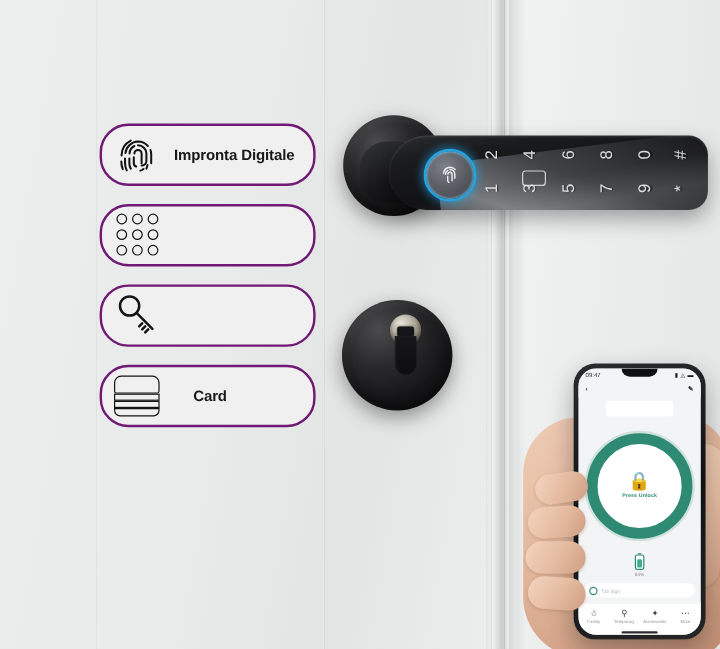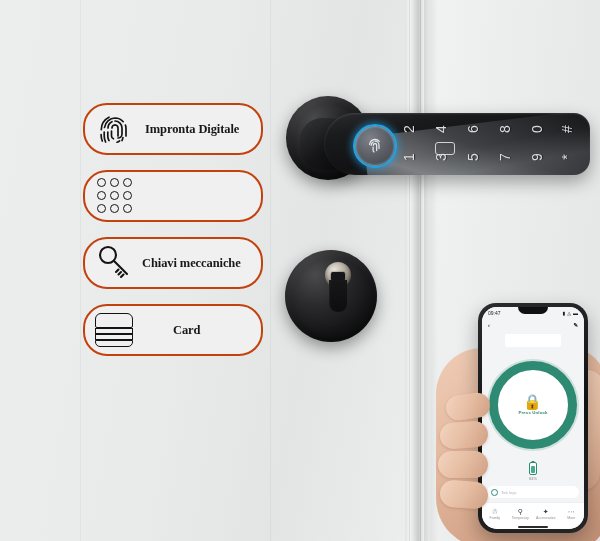--- a/index.html
+++ b/index.html
@@ -31,35 +31,35 @@
   }
   .wall-shadow{
     position:absolute;left:424px;top:0;width:14px;height:541px;
     background:linear-gradient(90deg,rgba(0,0,0,.10),rgba(0,0,0,0));
   }
 
   
   .features{position:absolute;left:83px;top:103px;width:180px;}
   .feat{
     position:relative;height:48px;margin-bottom:15px;
-    border:2px solid #c2410c;border-radius:24px;
+    border:2px solid #701a75;border-radius:24px;
     background:#f0f0f0;
-    display:flex;align-items:center;font-family:Liberation Serif, serif;
+    display:flex;align-items:center;
   }
   .feat .ico{
     position:absolute;left:6px;top:50%;transform:translateY(-50%);
     width:48px;height:42px;display:flex;align-items:center;justify-content:center;
   }
   .feat .lbl{
     position:absolute;left:57px;right:6px;
     font-size:12.5px;font-weight:bold;color:#181818;
     letter-spacing:-.1px;white-space:nowrap;
   }
   .feat.f1 .lbl{left:60px;}
-  .feat.f4 .lbl{left:88px;}
+  .feat.f4 .lbl{left:76px;}
 
   
   .dotgrid{display:grid;grid-template-columns:repeat(3,11px);grid-template-rows:repeat(3,11px);gap:2px;}
   .dotgrid i{width:9px;height:9px;border:1.6px solid #151515;border-radius:50%;box-sizing:border-box;display:block;}
 
   
   .cardico{width:40px;height:34px;position:relative;}
   .cardico .top{position:absolute;left:0;top:0;width:38px;height:15px;border:1.8px solid #141414;border-radius:6px 6px 2px 2px;box-sizing:border-box;}
   .cardico .bar{position:absolute;left:0;width:38px;height:6px;border:1.6px solid #141414;box-sizing:border-box;}
   .cardico .b1{top:15px;}
@@ -272,21 +272,20 @@
         <svg width="42" height="42" viewBox="0 0 42 42">
           <g fill="none" stroke="#141414" stroke-width="2.1" stroke-linecap="round">
             <circle cx="14" cy="13" r="8"></circle>
             <path d="M19.8 18.8 L33 32"></path>
             <path d="M24.5 27.5 L22 30"></path>
             <path d="M27 30 L24.5 32.5"></path>
             <path d="M29.5 32.5 L27 35"></path>
           </g>
         </svg>
       </span>
-      <span class="lbl">Chiavi meccaniche</span>
     </div>
 
     <div class="feat f4">
       <span class="ico">
         <span class="cardico">
           <i class="top"></i>
             <i class="bar b1"></i>
             <i class="bar b2"></i>
             <i class="bar b3"></i>
         </span>

